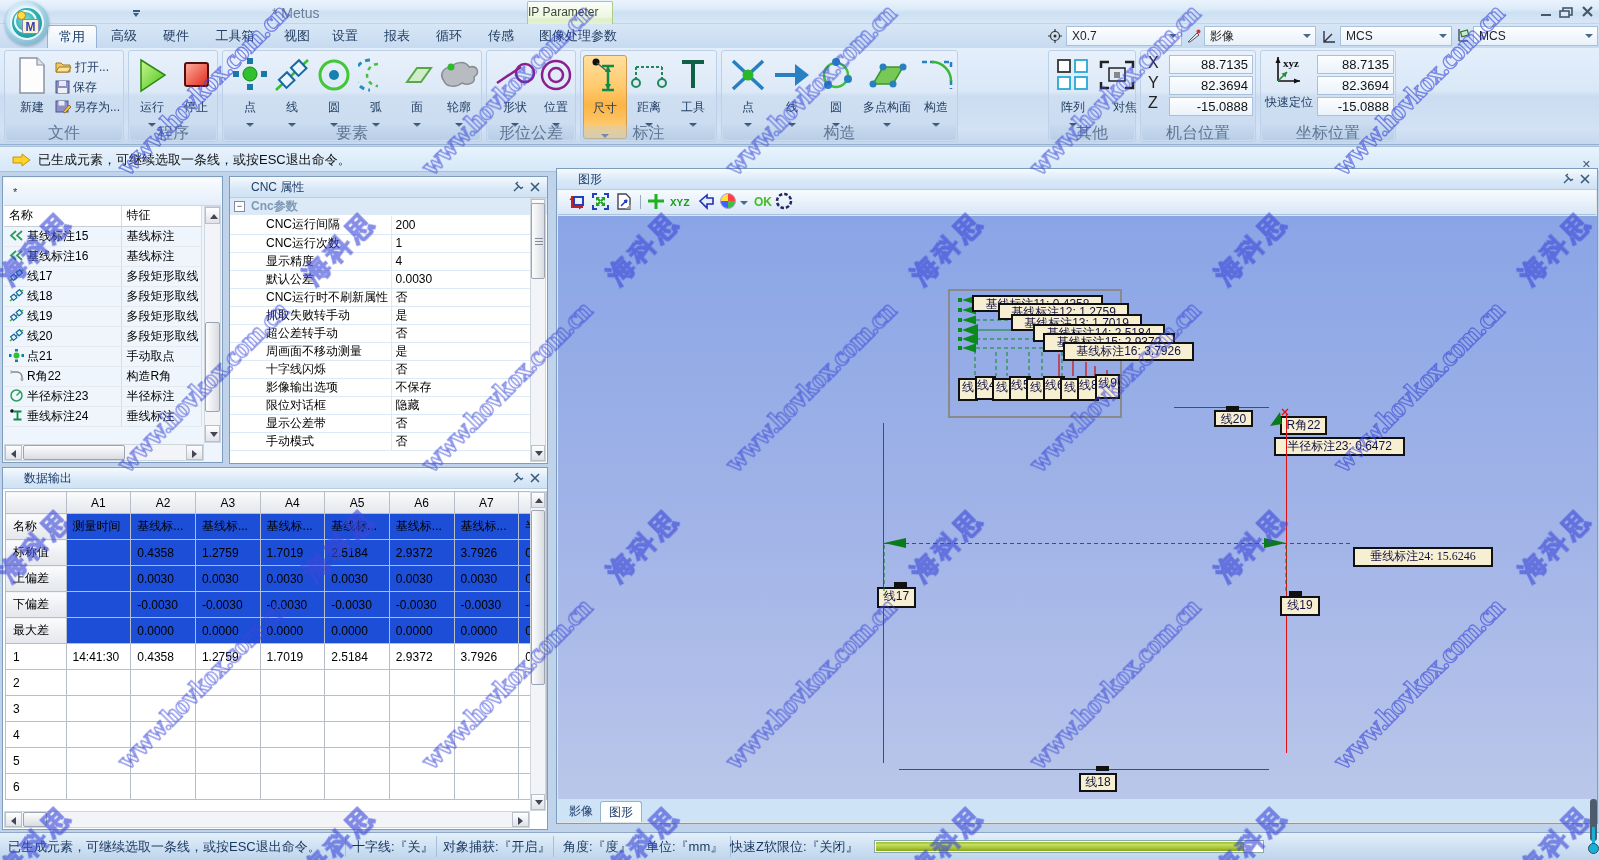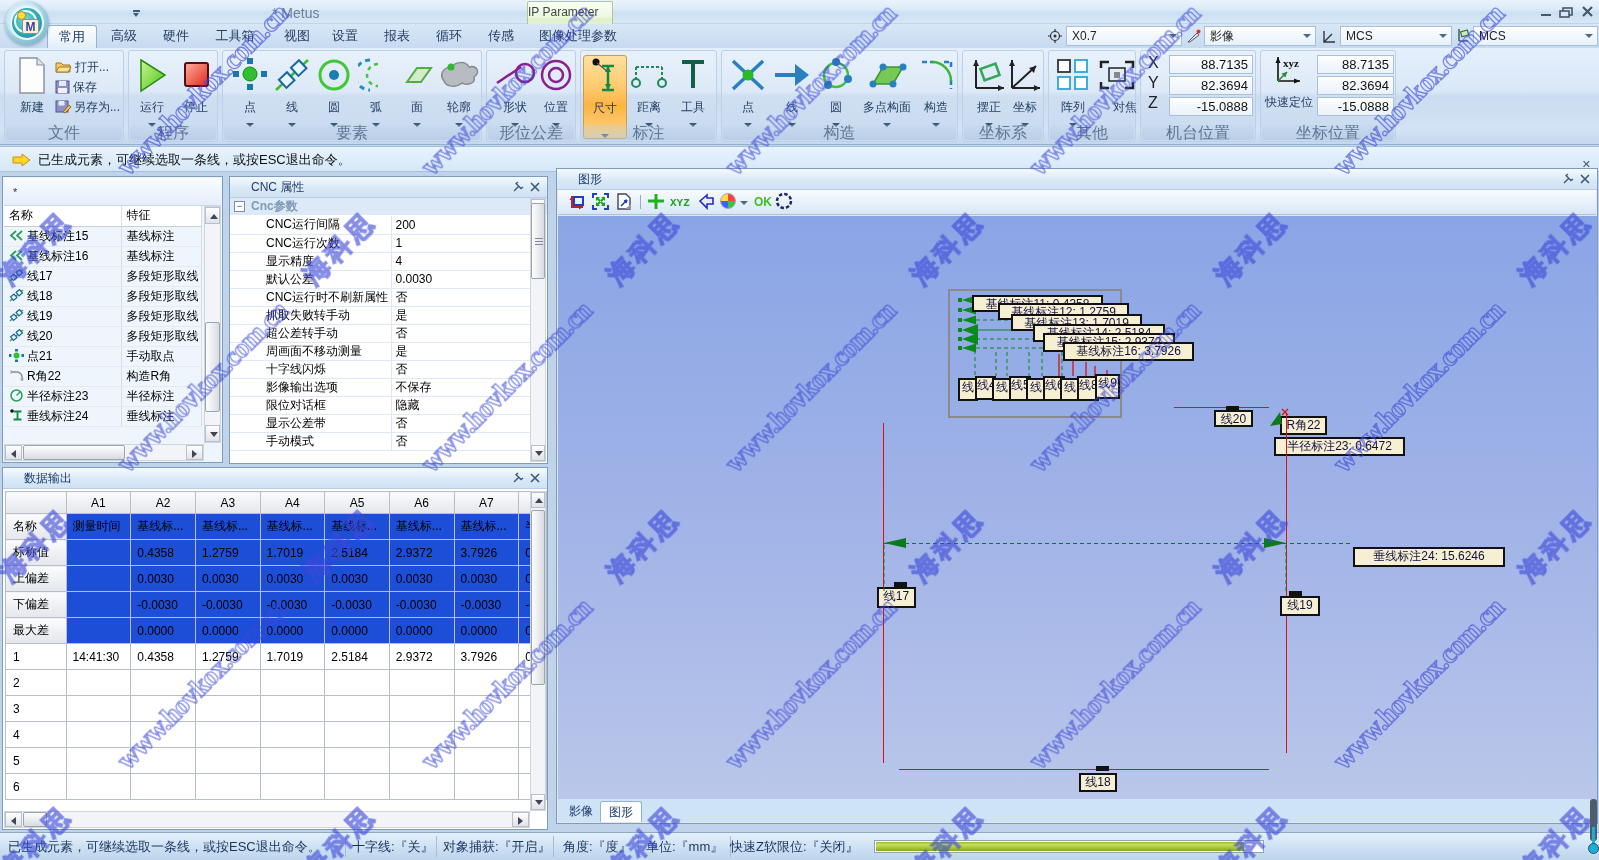--- a/index.html
+++ b/index.html
@@ -271,32 +271,20 @@
           <circle cx="28" cy="25" r="3.5" fill="#2880c0"></circle>
         </svg><div class="cap" style="top:46px;">多点构面</div><div class="dar"></div></div>
 
   <div class="bigbtn" style="left:192px;"><svg width="36" height="34" style="margin-top:3px">
           <path d="M4 4 H16 M26 4 H33 M33 4 V12 M33 22 V31" stroke="#2880c0" stroke-width="2.5" stroke-dasharray="5 3" fill="none"></path>
           <path d="M14 4 A19 19 0 0 1 33 23" fill="none" stroke="#38b838" stroke-width="2.5"></path>
         </svg><div class="cap" style="top:46px;">构造</div><div class="dar"></div></div>
   <div class="glabel">构造</div>
  </div>
 
- <div class="grp" id="grp-zbx" style="left:962px;width:82px;">
-  <div class="bigbtn" style="left:4px;"><svg width="38" height="34" style="margin-top:3px">
-          <path d="M6 2 V30 M6 30 H34" stroke="#222" stroke-width="2"></path>
-          <path d="M6 2 L3 8 H9 Z M34 30 L28 27 V33 Z" fill="#222"></path>
-          <rect x="12" y="8" width="16" height="12" transform="rotate(-20 20 14)" fill="none" stroke="#30a858" stroke-width="2.5"></rect>
-        </svg><div class="cap" style="top:46px;">摆正</div><div class="dar"></div></div>
-  <div class="bigbtn" style="left:40px;"><svg width="38" height="34" style="margin-top:3px">
-          <path d="M6 2 V30 M6 30 H34 M6 30 L30 8" stroke="#222" stroke-width="2"></path>
-          <path d="M6 2 L3 8 H9 Z M34 30 L28 27 V33 Z M30 8 L23 10 L28 15 Z" fill="#222"></path>
-        </svg><div class="cap" style="top:46px;">坐标</div><div class="dar"></div></div>
-  <div class="glabel">坐标系</div>
- </div>
 
  <div class="grp" id="grp-qt" style="left:1048px;width:88px;">
   <div class="bigbtn" style="left:2px;"><svg width="34" height="34" style="margin-top:3px">
           <rect x="2" y="2" width="12" height="12" fill="#fff" stroke="#333" stroke-width="1.8"></rect>
           <rect x="19" y="2" width="12" height="12" fill="#fff" stroke="#28a8d8" stroke-width="1.8"></rect>
           <rect x="2" y="19" width="12" height="12" fill="#fff" stroke="#28a8d8" stroke-width="1.8"></rect>
           <rect x="19" y="19" width="12" height="12" fill="#fff" stroke="#28a8d8" stroke-width="1.8"></rect>
         </svg><div class="cap" style="top:46px;">阵列</div><div class="dar"></div></div>
   <div class="bigbtn" style="left:44px;text-align:right;"><svg width="40" height="34" style="margin-top:3px">
           <path d="M4 10 V4 H12 M28 4 H36 V10 M36 24 V30 H28 M12 30 H4 V24" stroke="#222" stroke-width="2.5" fill="none"></path>
@@ -820,21 +808,21 @@
     <path d="M8 149 V200 M410 149 V196"></path>
    </g>
    <path d="M406 19 l6 -6 m0 6 l-6 -6" stroke="#e01010" stroke-width="1.3"></path>
    <g fill="#111">
     <rect x="18" y="186" width="13" height="5"></rect>
           <rect x="413" y="195" width="13" height="5"></rect>
           <rect x="220" y="370" width="13" height="5"></rect>
    </g>
   </svg>
 
-  <div class="lbl" style="left:795px;top:331px;width:152px;height:20px;">垂线标注24: 15.6246</div>
+  <div class="lbl" style="left:795px;top:331px;width:140px;height:20px;font-family:Liberation Serif, serif;">垂线标注24: 15.6246</div>
  </div>
  <div id="gtabs">
   <div class="gtab" style="left:3px;">影像</div>
   <div class="gtab active" style="left:42px;">图形</div>
  </div>
 </div>
 
 <div id="statusbar">
  <span style="position:absolute;left:8px;">已生成元素，可继续选取一条线，或按ESC退出命令。</span>
  <div class="sep" style="left:345px;"></div>

